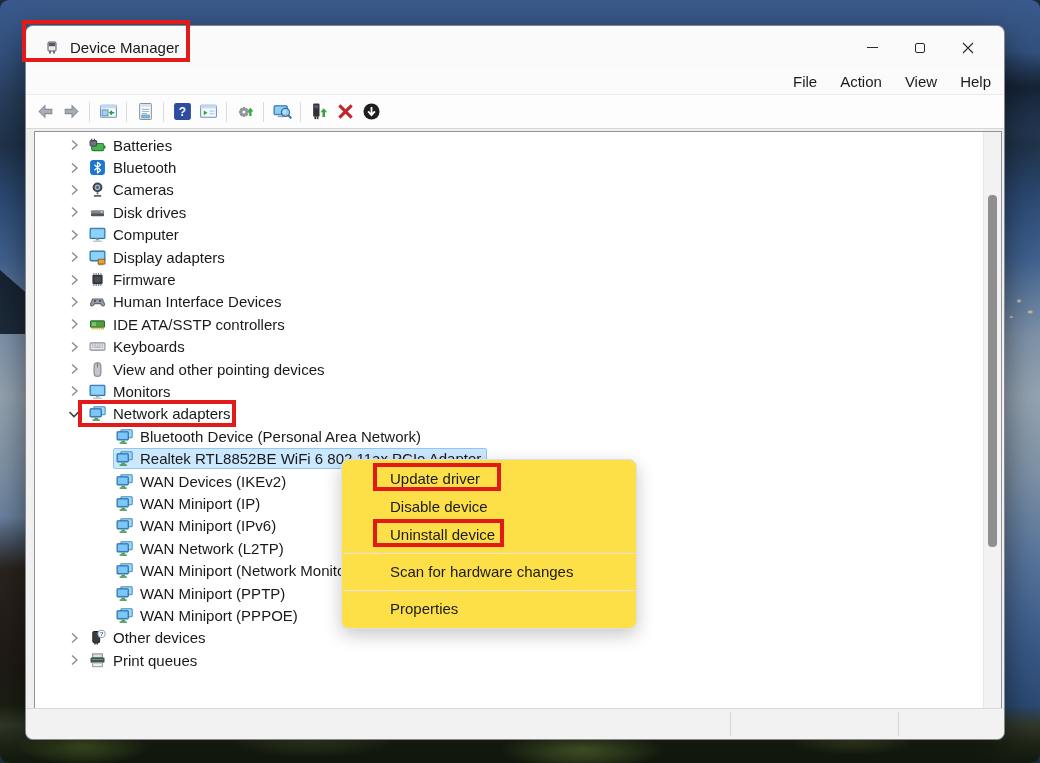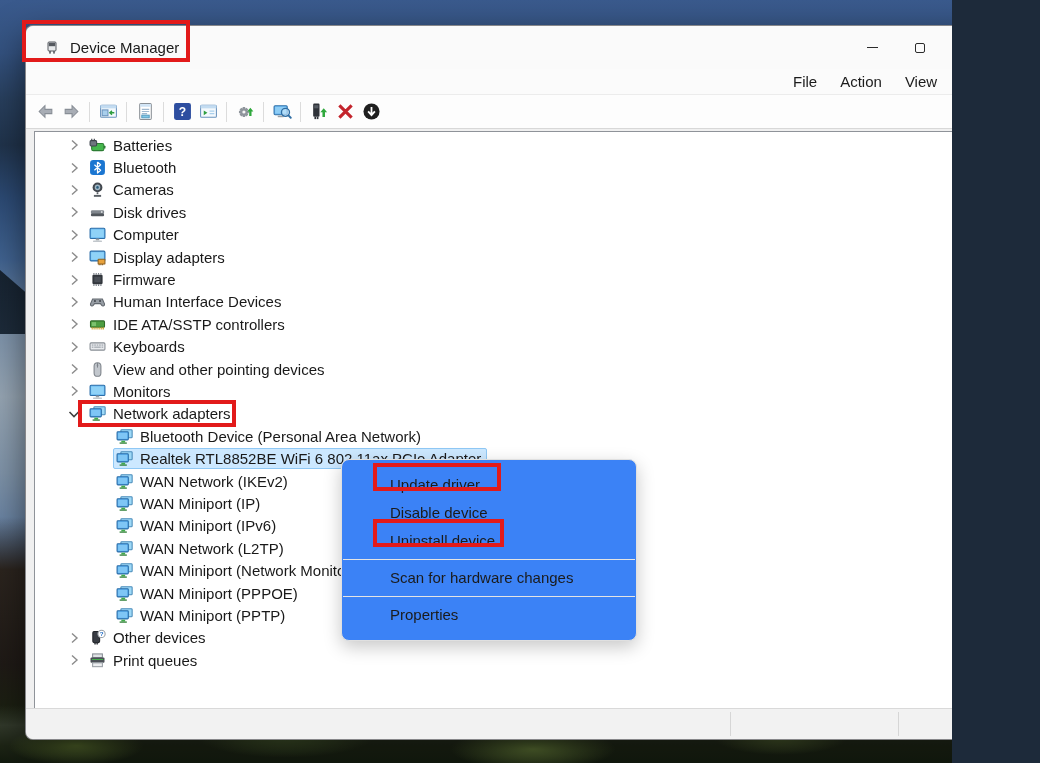--- a/index.html
+++ b/index.html
@@ -1,17 +1,17 @@
 <!DOCTYPE html>
 <html><head>
 <meta charset="utf-8">
 <style>
   html,body{margin:0;padding:0;background:#1d2a3a;}
-  .stage{position:relative;width:952px;height:763px;overflow:hidden;
-         font-family:"Liberation Sans","DejaVu Sans",sans-serif;-webkit-font-smoothing:antialiased;}
+  .stage{position:relative;width:1040px;height:763px;overflow:hidden;
+         font-family:"Liberation Sans","DejaVu Sans",sans-serif;border-radius:9px;-webkit-font-smoothing:antialiased;}
   
   .bg{position:absolute;inset:0;z-index:0;background:linear-gradient(180deg,
       #3a5a8d 0%,#33517e 7%,#283f5d 13%,#20334b 19%,#2c4a74 26%,#40628f 34%,
       #7e93aa 44%,#95a4b2 52%,#7e92a7 62%,#55739b 74%,#3b5b89 84%,#2c4b75 92%,#22405f 100%);}
   .bg-cloud{position:absolute;top:52px;right:0;width:40px;height:80px;z-index:1;
       background:linear-gradient(180deg,rgba(16,26,42,0),rgba(17,27,43,.8) 45%,rgba(16,26,42,0));}
   .bg-mountain{position:absolute;top:256px;left:0;width:27px;height:78px;z-index:1;
       background:linear-gradient(180deg,#15212e,#1d2b3a);clip-path:polygon(0 18%,100% 48%,100% 100%,0 100%);}
   .bg-lights{position:absolute;top:286px;right:0;width:35px;height:50px;z-index:1;background:
       radial-gradient(4px 3px at 40% 30%,#ffe2a8,rgba(0,0,0,0) 70%),
@@ -63,22 +63,22 @@
   .ic svg{width:17px;height:17px;display:block;}
   .lbl{margin-left:7px;font-size:15px;color:#191919;}
   
   .sbar{position:absolute;right:0;top:0;width:17px;height:100%;background:#f2f2f2;border-left:1px solid #e7e7e7;}
   .sthumb{position:absolute;right:4px;top:63px;width:9px;height:352px;background:#8f8f8f;border-radius:4px;}
   
   .statusbar{position:absolute;left:0;right:0;bottom:0;height:30px;background:#f2f2f2;
       border-top:1px solid #d9d9d9;border-radius:0 0 8px 8px;}
   .statusdiv{position:absolute;top:3px;bottom:3px;width:1px;background:#d6d6d6;}
   
-  .cmenu{position:absolute;left:341px;top:459px;width:296px;z-index:40;background:#3b82f6;
-      border:1px solid #e0e0e0;border-radius:8px;padding:11px 0;box-sizing:border-box;
+  .cmenu{position:absolute;left:341px;top:459px;width:296px;z-index:40;background:#fde047;
+      border:1px solid #e0e0e0;border-radius:8px;padding:5px 0;box-sizing:border-box;
       box-shadow:0 6px 18px rgba(0,0,0,.22);}
   .mitem{height:28px;line-height:28px;padding-left:48px;font-size:15px;color:#1b1b1b;}
   .msep{height:1px;background:#e4e4e4;margin:4px 1px;}
   
   .annlayer{position:absolute;inset:0;z-index:60;pointer-events:none;}
   .rbox{position:absolute;border:4px solid #e21a1a;box-sizing:border-box;}
 </style>
 </head>
 <body>
 
@@ -503,21 +503,21 @@
             <span class="grp">
               <span class="ic">
                 <svg viewBox="0 0 16 16">
                   <rect x="4.6" y="1.6" width="10.6" height="7.6" rx=".8" fill="#9ed9f7" stroke="#4a8cba"></rect>
                   <rect x="1" y="3.6" width="10.6" height="7.6" rx=".8" fill="#57aef0" stroke="#2c6ea8"></rect>
                   <rect x="2" y="4.6" width="8.6" height="5.6" fill="#7fc6f5"></rect>
                   <rect x="5" y="12" width="3.6" height="1.6" fill="#3fae49"></rect>
                   <rect x="3.4" y="13.6" width="6.8" height="1.2" fill="#2c7d33"></rect>
                 </svg>
               </span>
-              <span class="lbl">WAN Network (IKEv2)</span>
+              <span class="lbl">WAN Devices (IKEv2)</span>
             </span>
           </div>
           <div class="row lv1">
             <span class="tw"></span>
             <span class="grp">
               <span class="ic">
                 <svg viewBox="0 0 16 16">
                   <rect x="4.6" y="1.6" width="10.6" height="7.6" rx=".8" fill="#9ed9f7" stroke="#4a8cba"></rect>
                   <rect x="1" y="3.6" width="10.6" height="7.6" rx=".8" fill="#57aef0" stroke="#2c6ea8"></rect>
                   <rect x="2" y="4.6" width="8.6" height="5.6" fill="#7fc6f5"></rect>
@@ -578,36 +578,36 @@
             <span class="grp">
               <span class="ic">
                 <svg viewBox="0 0 16 16">
                   <rect x="4.6" y="1.6" width="10.6" height="7.6" rx=".8" fill="#9ed9f7" stroke="#4a8cba"></rect>
                   <rect x="1" y="3.6" width="10.6" height="7.6" rx=".8" fill="#57aef0" stroke="#2c6ea8"></rect>
                   <rect x="2" y="4.6" width="8.6" height="5.6" fill="#7fc6f5"></rect>
                   <rect x="5" y="12" width="3.6" height="1.6" fill="#3fae49"></rect>
                   <rect x="3.4" y="13.6" width="6.8" height="1.2" fill="#2c7d33"></rect>
                 </svg>
               </span>
+              <span class="lbl">WAN Miniport (PPTP)</span>
+            </span>
+          </div>
+          <div class="row lv1">
+            <span class="tw"></span>
+            <span class="grp">
+              <span class="ic">
+                <svg viewBox="0 0 16 16">
+                  <rect x="4.6" y="1.6" width="10.6" height="7.6" rx=".8" fill="#9ed9f7" stroke="#4a8cba"></rect>
+                  <rect x="1" y="3.6" width="10.6" height="7.6" rx=".8" fill="#57aef0" stroke="#2c6ea8"></rect>
+                  <rect x="2" y="4.6" width="8.6" height="5.6" fill="#7fc6f5"></rect>
+                  <rect x="5" y="12" width="3.6" height="1.6" fill="#3fae49"></rect>
+                  <rect x="3.4" y="13.6" width="6.8" height="1.2" fill="#2c7d33"></rect>
+                </svg>
+              </span>
               <span class="lbl">WAN Miniport (PPPOE)</span>
-            </span>
-          </div>
-          <div class="row lv1">
-            <span class="tw"></span>
-            <span class="grp">
-              <span class="ic">
-                <svg viewBox="0 0 16 16">
-                  <rect x="4.6" y="1.6" width="10.6" height="7.6" rx=".8" fill="#9ed9f7" stroke="#4a8cba"></rect>
-                  <rect x="1" y="3.6" width="10.6" height="7.6" rx=".8" fill="#57aef0" stroke="#2c6ea8"></rect>
-                  <rect x="2" y="4.6" width="8.6" height="5.6" fill="#7fc6f5"></rect>
-                  <rect x="5" y="12" width="3.6" height="1.6" fill="#3fae49"></rect>
-                  <rect x="3.4" y="13.6" width="6.8" height="1.2" fill="#2c7d33"></rect>
-                </svg>
-              </span>
-              <span class="lbl">WAN Miniport (PPTP)</span>
             </span>
           </div>
           <div class="row lv0">
             <span class="tw">
               <svg viewBox="0 0 16 16">
                 <path d="M6 3.5 11 8l-5 4.5" fill="none" stroke="#8b8b8b" stroke-width="1.4"></path>
               </svg>
             </span>
             <span class="grp">
               <span class="ic">

